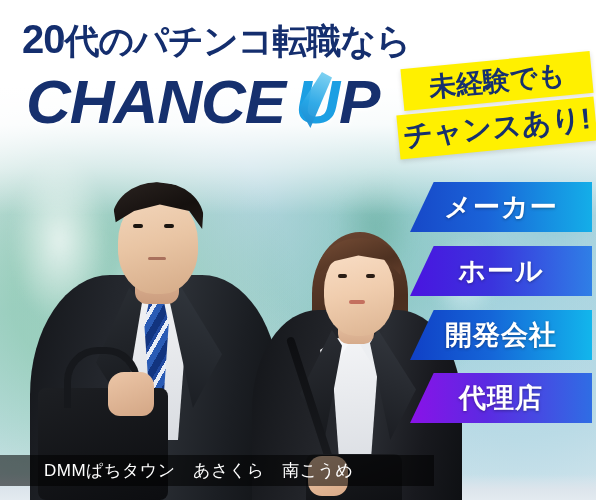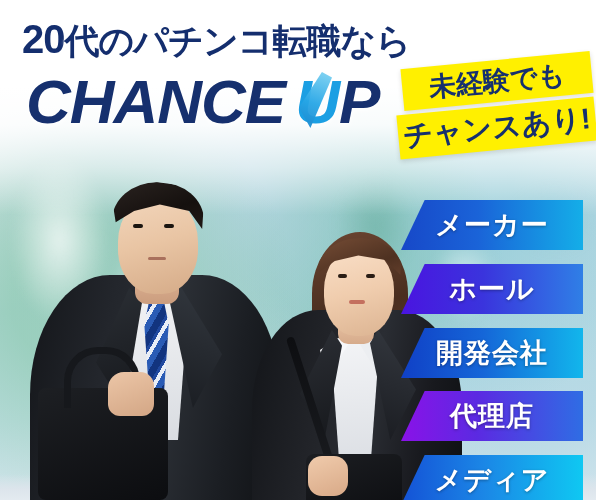--- a/index.html
+++ b/index.html
@@ -217,27 +217,26 @@
     font-weight:700;white-space:nowrap;
     display:flex;align-items:center;justify-content:center;
     box-shadow:0 2px 5px rgba(0,0,0,.14);
   }
   .badge .b1{left:4px;top:2px;width:190px;height:42px;font-size:27px;transform:rotate(-5.5deg);}
   .badge .b2{left:0px;top:48px;width:198px;height:44px;font-size:29px;transform:rotate(-5.5deg);}
 
   
   .cats{position:absolute;left:0;top:0;width:600px;height:500px;}
   .cat{
-    position:absolute;right:17px;height:50px;width:182px;
+    position:absolute;right:8px;height:50px;width:182px;
     display:flex;align-items:center;justify-content:center;
     color:#fff;font-size:27px;font-weight:700;letter-spacing:1px;
     clip-path:polygon(13% 0,100% 0,100% 100%,0 100%);
     text-shadow:0 1px 3px rgba(0,0,0,.35);
     box-shadow:0 2px 6px rgba(0,0,0,.18);
-    margin-top:18px;
   }
   .cat.c0{top:182px;background:linear-gradient(90deg,#1748c8 0%,#1a63d8 42%,#14aee8 100%);}
   .cat.c1{top:246px;background:linear-gradient(90deg,#4a14e0 0%,#3a34dd 45%,#2f7fe6 100%);text-align:right;}
   .cat.c2{top:310px;background:linear-gradient(90deg,#1040c6 0%,#1566d8 45%,#12b6ec 100%);}
   .cat.c3{top:373px;background:linear-gradient(90deg,#8a12e8 0%,#5b2ae2 42%,#2f6de4 100%);}
   .cat.c4{top:437px;background:linear-gradient(90deg,#1452d6 0%,#1b86e6 45%,#0fc8f2 100%);}
 
   
   .caption{
     position:absolute;left:0;top:455px;width:434px;height:31px;
@@ -311,17 +310,19 @@
   <div class="badge">
     <div class="band b1">未経験でも</div>
     <div class="band b2">チャンスあり!</div>
   </div>
 
   <div class="cats">
     <div class="cat c0">メーカー</div>
     <div class="cat c1">ホール</div>
     <div class="cat c3">代理店</div>
     <div class="cat c2">開発会社</div>
-    <div class="cat c4">メディア</div>
-  </div>
-
+  </div>
+
+  <div class="caption">
+    <span>DMMぱちタウン　あさくら　南こうめ</span>
+  </div>
 
 </div>
 
 </body></html>

